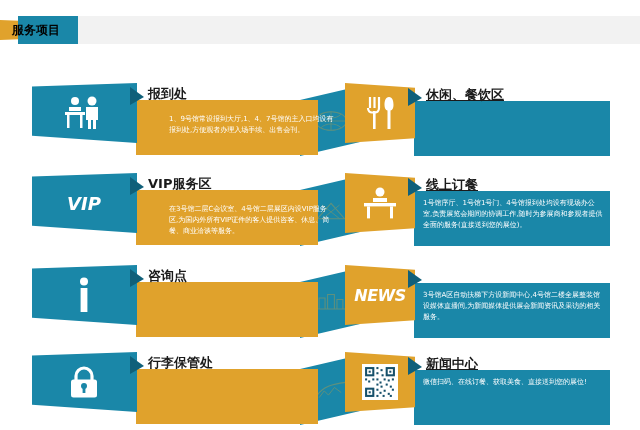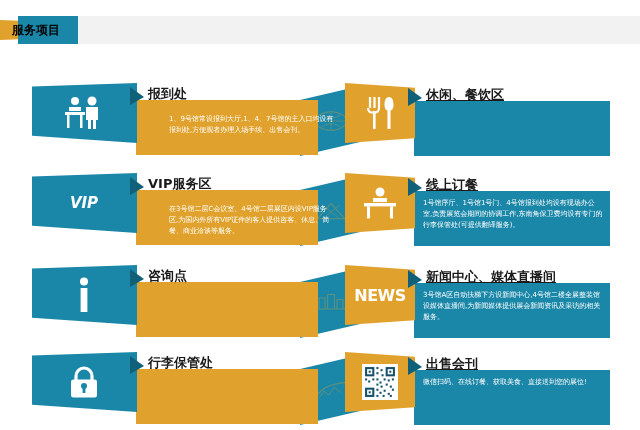--- a/index.html
+++ b/index.html
@@ -109,25 +109,25 @@
   
   .glyph{
     position:absolute;z-index:5;display:flex;
     align-items:center;justify-content:center;
     color:#ffffff;
   }
   .L-glyph{left:38px;top:10px;width:92px;height:50px;}
   .R-glyph{left:349px;top:10px;width:62px;height:50px;}
 
   .vip-text{
-    font-size:15px;font-weight:bold;font-style:italic;letter-spacing:0px;
+    font-size:18px;font-weight:bold;font-style:italic;letter-spacing:0px;
     color:#ffffff;font-family:"DejaVu Sans","Liberation Sans",sans-serif;
   }
   .news-text{
-    font-size:16px;font-weight:bold;letter-spacing:-0.5px;
+    font-size:16px;font-weight:bold;font-style:italic;letter-spacing:-0.5px;
     color:#ffffff;font-family:"DejaVu Sans","Liberation Sans",sans-serif;
   }
   svg{display:block;}
   .qr{
     width:34px;height:34px;background:#ffffff;padding:1px;
     display:block;
   }
 </style>
 </head>
 <body>
@@ -198,21 +198,21 @@
   <div class="glyph R-glyph">
     <svg width="36" height="32" viewBox="0 0 36 32">
       <circle cx="18" cy="5" r="4.5" fill="#fff"></circle>
       <path d="M11 11h14v4H11z" fill="#fff"></path>
       <rect x="2" y="16" width="32" height="3.4" fill="#fff"></rect>
       <rect x="5" y="19.4" width="3" height="12" fill="#fff"></rect>
       <rect x="28" y="19.4" width="3" height="12" fill="#fff"></rect>
     </svg>
   </div>
   <div class="title R-title">线上订餐</div>
-  <div class="desc R-desc">1号馆序厅、1号馆1号门、4号馆报到处均设有现场办公室,负责展览会期间的协调工作,东南角保卫费均设有专门的行李保管处(可提供翻译服务)。</div>
+  <div class="desc R-desc">1号馆序厅、1号馆1号门、4号馆报到处均设有现场办公室,负责展览会期间的协调工作,随时为参展商和参观者提供全面的服务(直接送到您的展位)。</div>
 </div>
 
 <div class="row row-2">
   <div class="L-tail"></div>
   <svg class="L-tail-wm" viewBox="0 0 40 30">
     <path d="M2 22h36M6 22V9h7v13M16 22V5h8v17M27 22V11h7v11" fill="none" stroke="#E0A22C" stroke-width="1.2"></path>
   </svg>
   <div class="L-body"></div>
   <div class="L-icon"></div>
   <div class="L-fold"></div>
@@ -223,21 +223,20 @@
     </svg>
   </div>
   <div class="title L-title">咨询点</div>
 
   <div class="R-body"></div>
   <div class="R-icon"></div>
   <div class="R-fold"></div>
   <div class="glyph R-glyph">
     <span class="news-text">NEWS</span>
   </div>
-  <div class="title R-title">新闻中心、媒体直播间</div>
   <div class="desc R-desc">3号馆A区自动扶梯下方设新闻中心,4号馆二楼全展整装馆设媒体直播间,为新闻媒体提供展会新闻资讯及采访的相关服务。</div>
 </div>
 
 <div class="row row-3">
   <div class="L-tail"></div>
   <svg class="L-tail-wm" viewBox="0 0 40 30">
     <path d="M3 22c8-12 20-14 34-16" fill="none" stroke="#E0A22C" stroke-width="1.4"></path>
     <path d="M6 24l6-8 5 5 7-9 8 6" fill="none" stroke="#E0A22C" stroke-width="1.1"></path>
   </svg>
   <div class="L-body"></div>
@@ -293,15 +292,15 @@
           <rect x="16" y="26" width="2" height="2"></rect>
         <rect x="20" y="24" width="2" height="2"></rect>
           <rect x="24" y="27" width="2" height="2"></rect>
         <rect x="28" y="23" width="2" height="2"></rect>
           <rect x="13" y="29" width="2" height="2"></rect>
         <rect x="19" y="29" width="2" height="2"></rect>
           <rect x="26" y="29" width="2" height="2"></rect>
       </g>
     </svg>
   </div>
-  <div class="title R-title">出售会刊</div>
+  <div class="title R-title">新闻中心</div>
   <div class="desc R-desc">微信扫码、在线订餐、获取美食、直接送到您的展位!</div>
 </div>
 
 </body></html>

